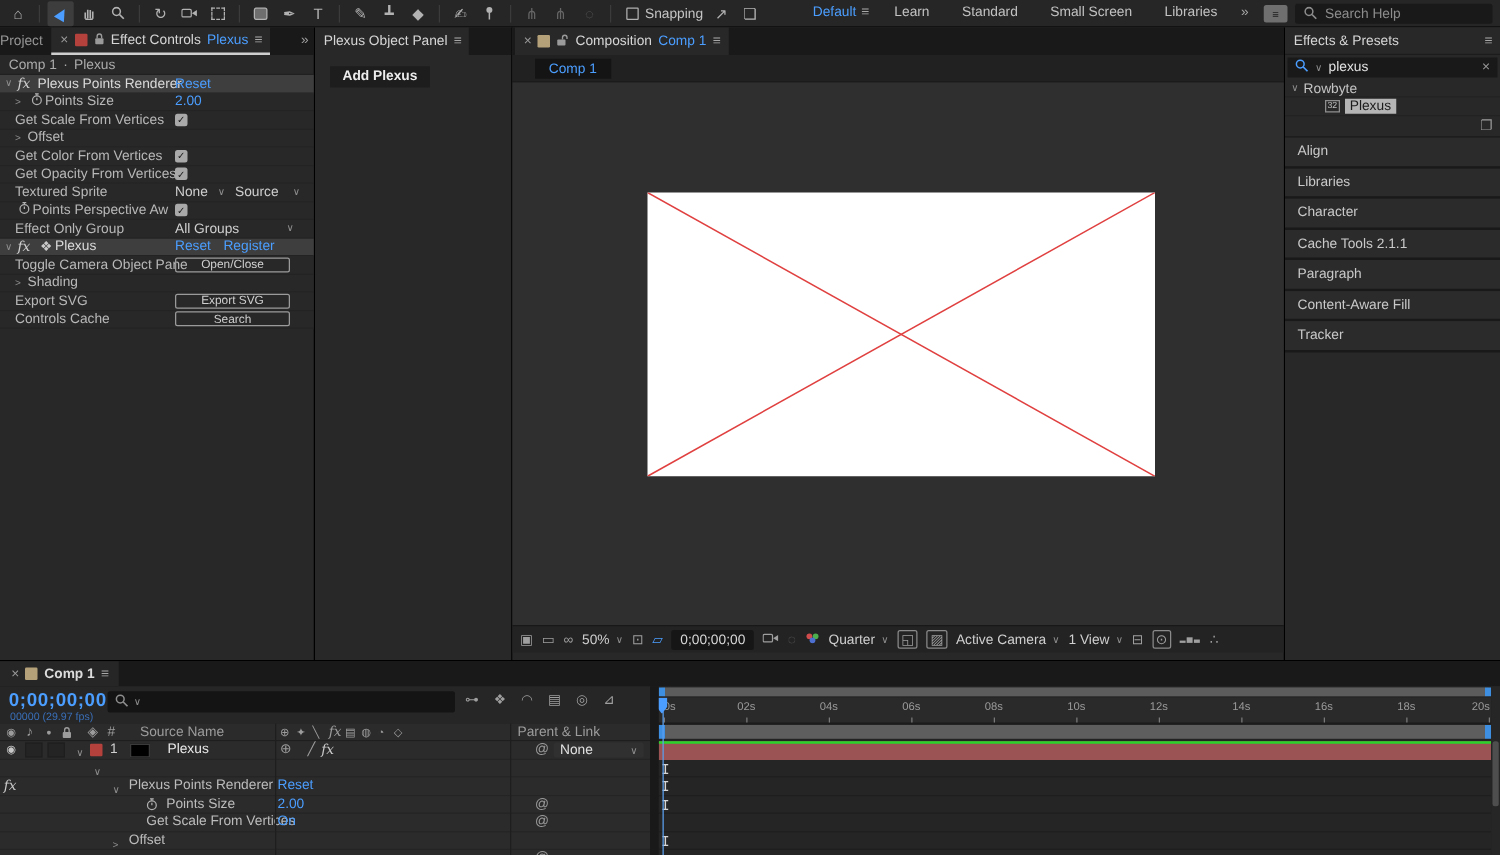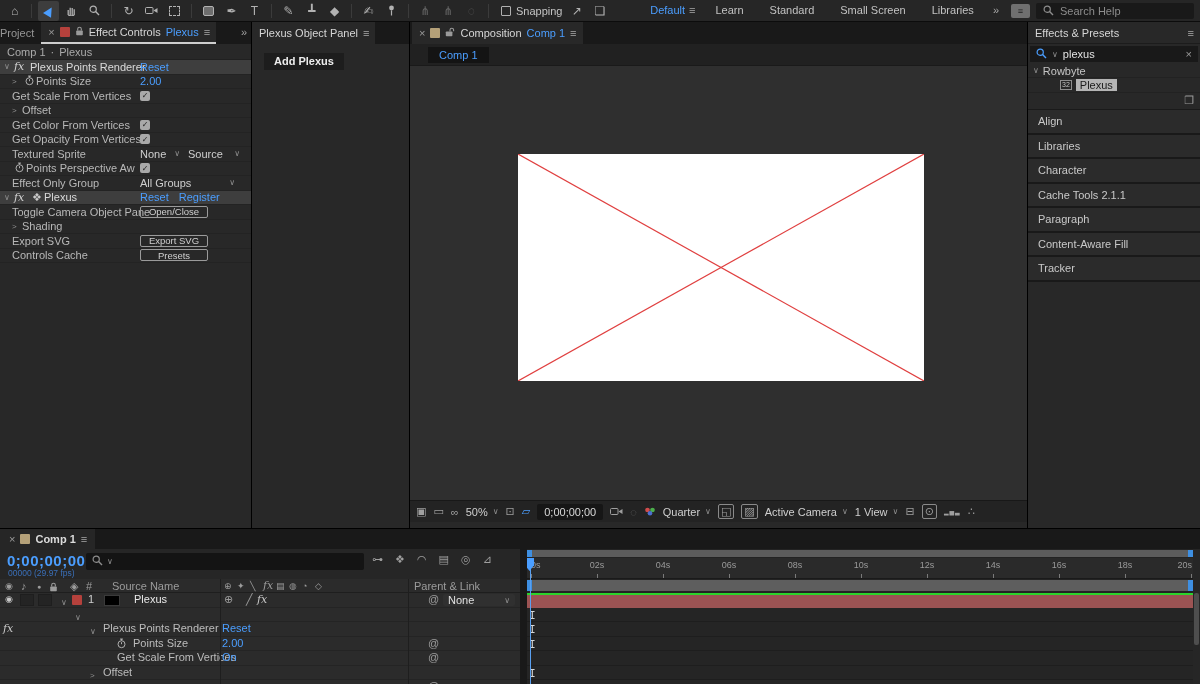--- a/index.html
+++ b/index.html
@@ -37,21 +37,21 @@
 .ec-row{position:relative;height:14.5px;display:flex;align-items:center;border-bottom:1px solid #232323;background:#282828;padding-left:4px}
 .ec-row.sel{background:#3e3e3e}
 .ec-val{position:absolute;left:140px;top:0;height:100%;display:flex;align-items:center;gap:10px}
 .w8{display:inline-block;width:8px}.w10{display:inline-block;width:10px}.w14{display:inline-block;width:14px;text-align:center}.w16{display:inline-block;width:16px}
 .fx-it{font-style:italic;font-family:"DejaVu Serif",serif;font-size:11px;color:#d2d2d2}
 .eclabel{color:#b8b8b8;white-space:nowrap}
 .eclabel.strong{color:#dadada}
 .chk{width:10px;height:10px;border-radius:2px;display:flex;align-items:center;justify-content:center;font-size:8px;flex:0 0 auto}
 .chk.on{background:#a9a9a9;color:#1d1d1d}
 .chk.off{border:1px solid #8b8b8b}
-.aebtn{width:68px;height:12px;border:1px solid #9a9a9a;border-radius:2px;font-size:9.5px;display:flex;align-items:center;justify-content:center;color:#d0d0d0}
+.aebtn{width:92px;height:12px;border:1px solid #9a9a9a;border-radius:2px;font-size:9.5px;display:flex;align-items:center;justify-content:center;color:#d0d0d0}
 .ddval{display:flex;align-items:center;justify-content:space-between;color:#cfcfcf}
 
 #panel-pop{position:absolute;left:252px;top:22px;width:158px;height:506px;background:#282828;border-right:1px solid #000}
 #add-plexus{display:inline-block;margin:9px 0 0 12px;background:#1d1d1d;color:#ededed;padding:2px 10px 3px;font-weight:bold}
 
 #panel-comp{position:absolute;left:410px;top:22px;width:618px;height:506px;background:#282828;border-right:1px solid #000}
 #comp-nav{height:22px;background:#212121;display:flex;align-items:center;padding-left:18px;border-bottom:1px solid #1a1a1a}
 #comp-chip{background:#141414;color:#4b9eff;padding:2px 11px}
 #comp-view{position:absolute;left:0;top:44px;width:100%;height:434px;background:#2f2f2f}
 #comp-white{position:absolute;left:108px;top:88px;width:406px;height:227px;background:#fff}
@@ -341,21 +341,21 @@
           <span class="w8"></span>
           <span class="eclabel">Export SVG</span>
           <div class="ec-val">
             <div class="aebtn">Export SVG</div>
           </div>
         </div>
         <div class="ec-row">
           <span class="w8"></span>
           <span class="eclabel">Controls Cache</span>
           <div class="ec-val">
-            <div class="aebtn">Presets</div>
+            <div class="aebtn">Search</div>
           </div>
         </div>
       </div>
   </div>
 
   <div id="panel-pop">
     <div class="tabbar">
       <div class="tab on" style="border-bottom:none">
         <span>Plexus Object Panel</span>
         <span class="menu-ic">≡</span>

